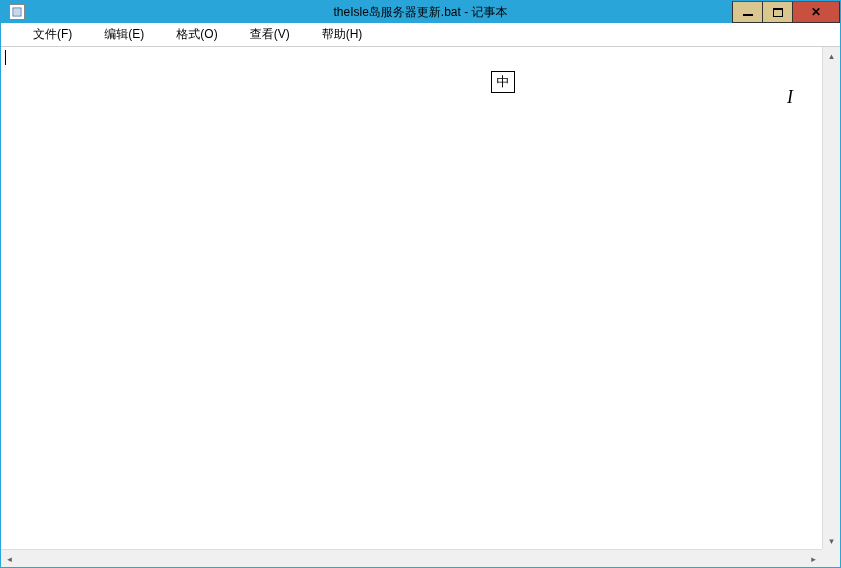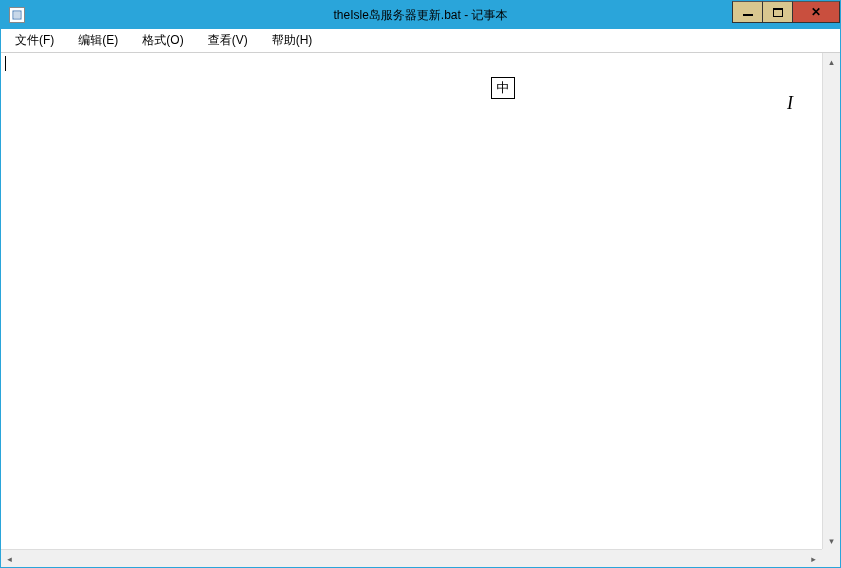--- a/index.html
+++ b/index.html
@@ -18,21 +18,21 @@
     }
     .window {
       width: 841px;
       height: 568px;
       border: 1px solid #2aa5da;
       background: #fff;
       display: flex;
       flex-direction: column;
     }
     .titlebar {
-      height: 28px;
+      height: 22px;
       background: #2aa5da;
       display: flex;
       align-items: center;
       position: relative;
       color: #000;
     }
     .titlebar-icon {
       width: 16px;
       height: 16px;
       margin-left: 8px;
@@ -99,22 +99,22 @@
       height: 9px;
       border: 1.5px solid #000;
       border-top: 2.5px solid #000;
     }
     .menubar {
       height: 24px;
       background: #fff;
       border-bottom: 1px solid #d0d0d0;
       display: flex;
       align-items: center;
-      padding-left: 6px;
-      gap: 8px;
+      padding-left: 24px;
+      gap: 16px;
     }
     .menu-item {
       padding: 3px 8px;
       font-size: 12px;
       cursor: pointer;
       color: #000;
     }
     .content-area {
       flex: 1;
       position: relative;

